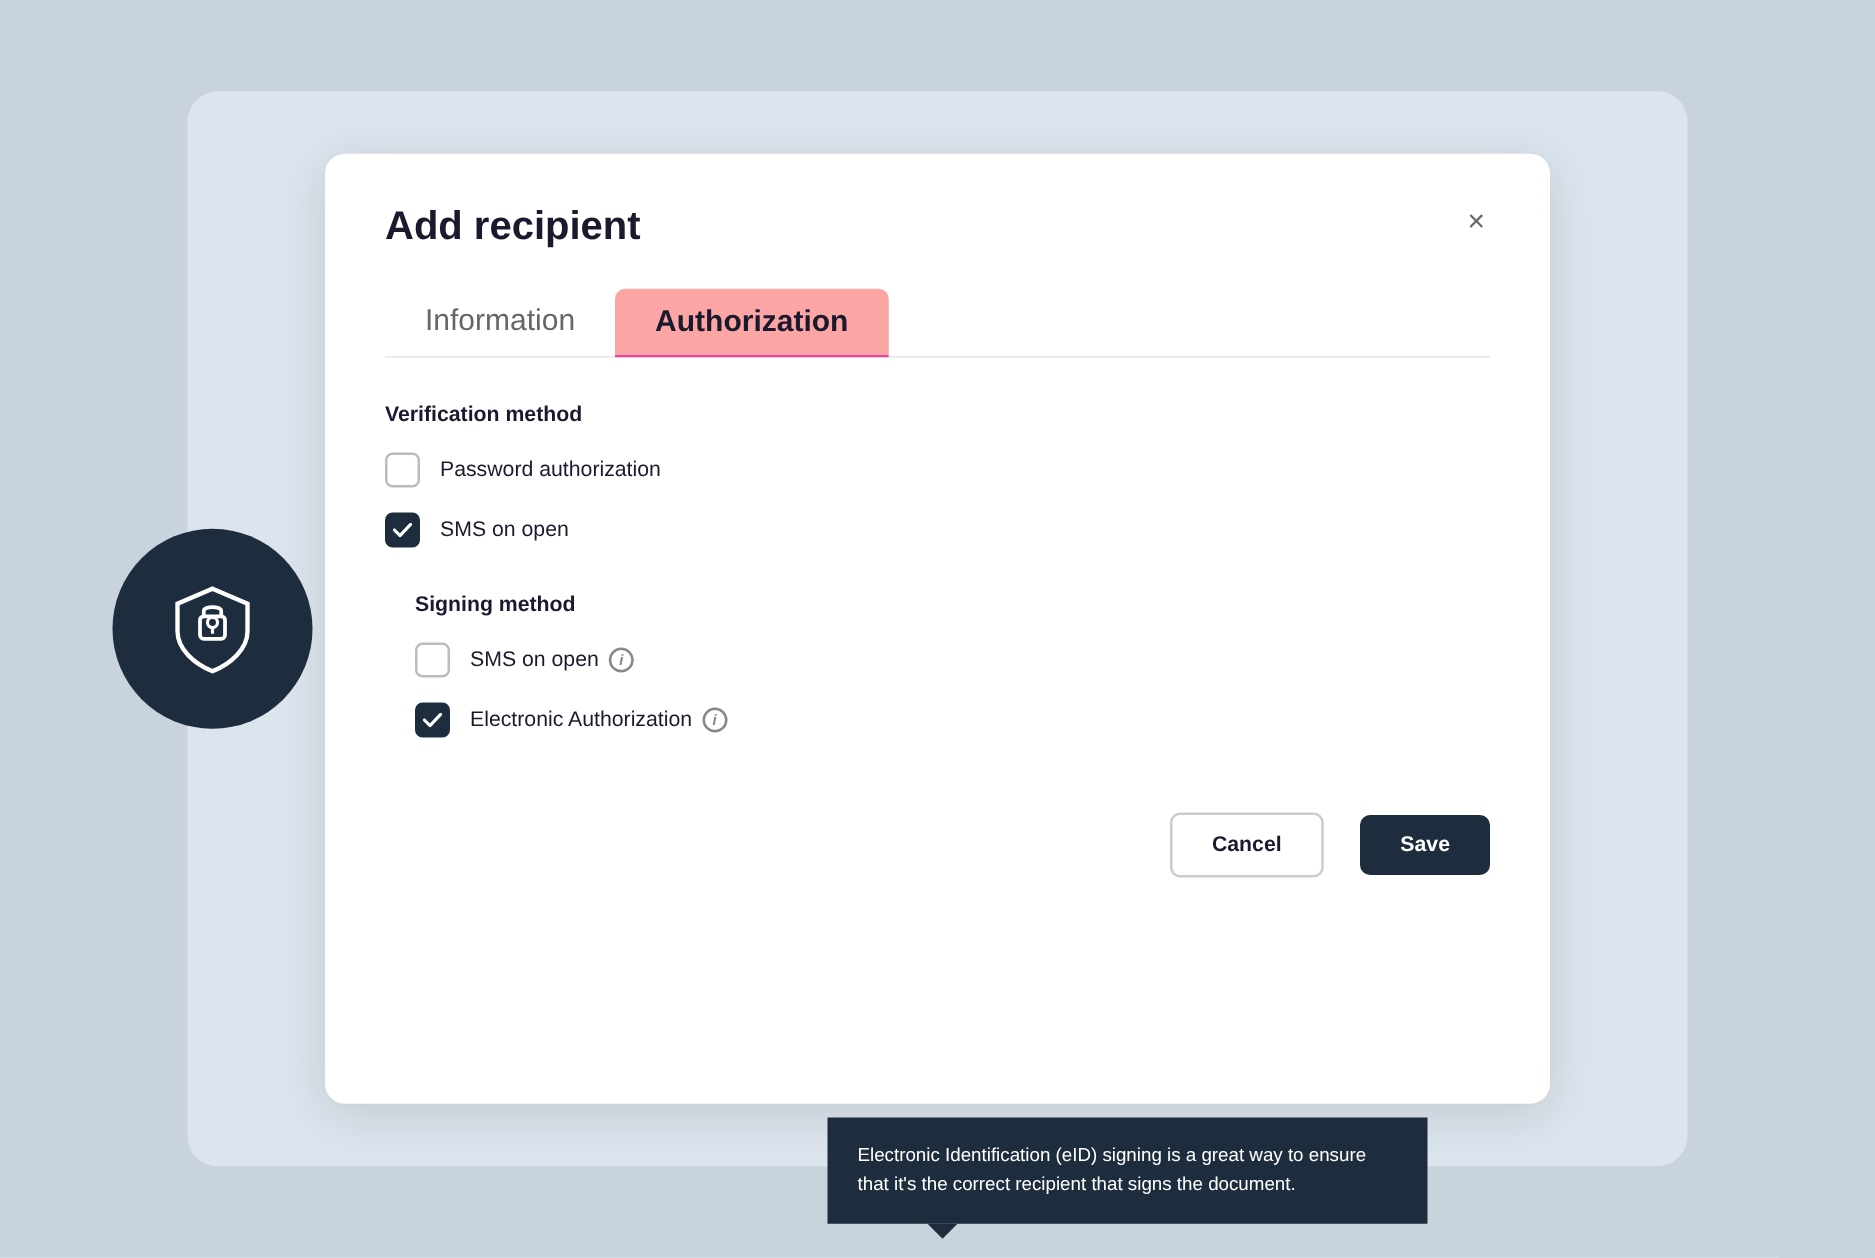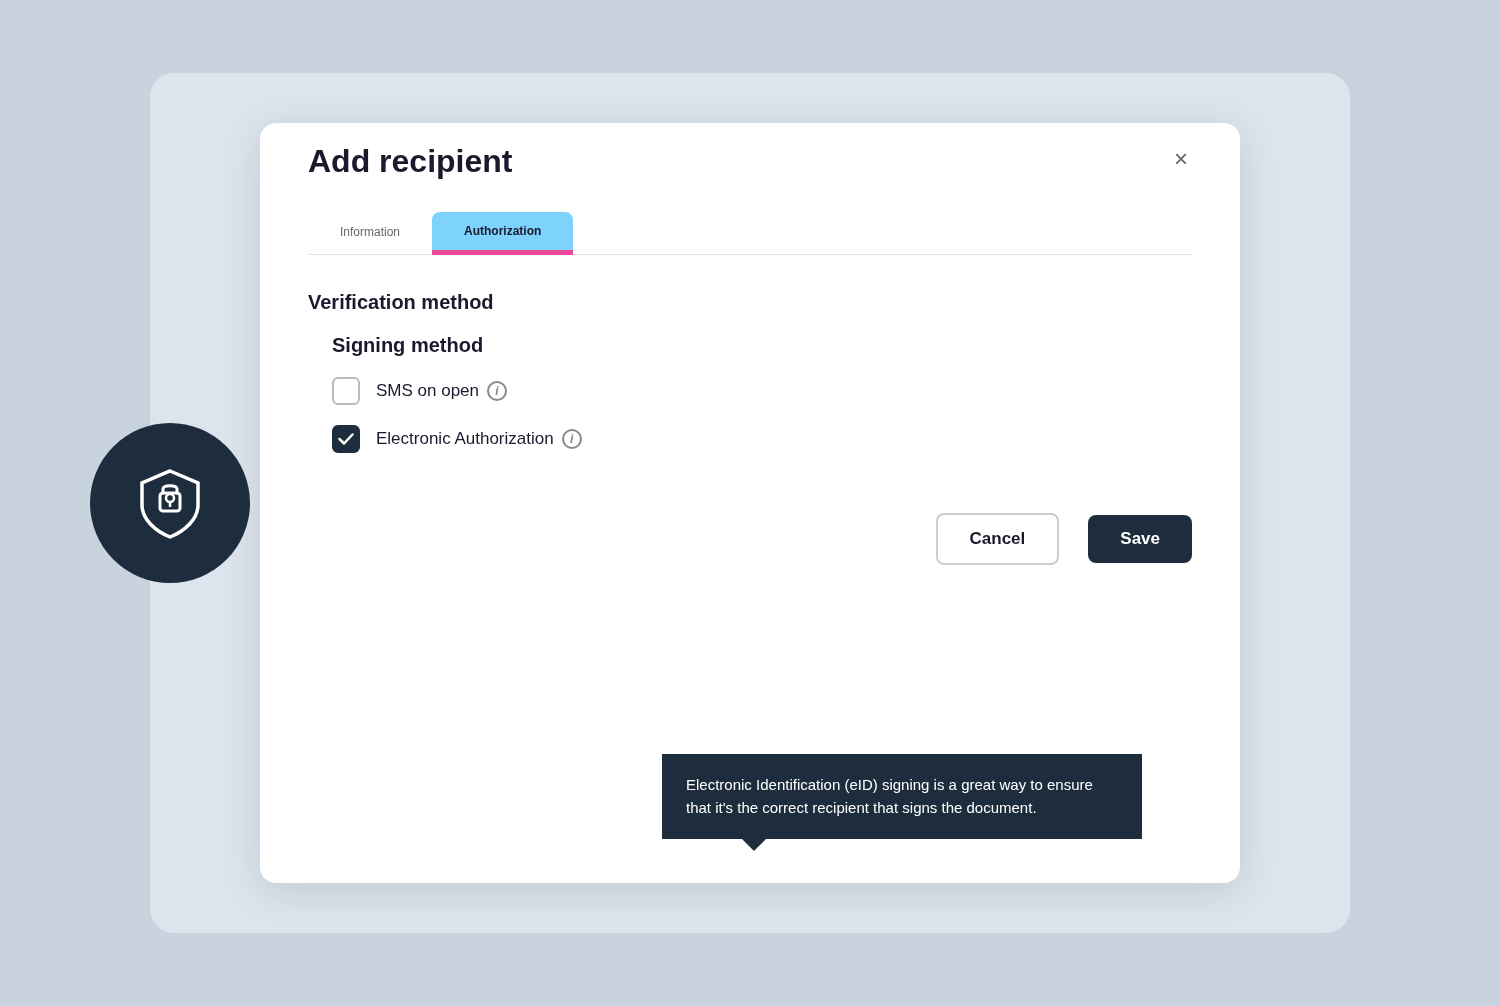--- a/index.html
+++ b/index.html
@@ -44,21 +44,21 @@
     .shield-circle svg {
       width: 80px;
       height: 80px;
     }
 
     .modal {
       background: #ffffff;
       border-radius: 16px;
       width: 980px;
       min-height: 760px;
-      padding: 20px 48px 40px 48px;
+      padding: 39px 48px 40px 48px;
       position: relative;
       box-shadow: 0 8px 40px rgba(0,0,0,0.12);
     }
 
     .modal-header {
       display: flex;
       align-items: flex-start;
       justify-content: space-between;
       margin-bottom: 32px;
     }
@@ -81,40 +81,40 @@
 
     .tabs {
       display: flex;
       gap: 0;
       margin-bottom: 36px;
       border-bottom: 1px solid #e0e0e0;
     }
 
     .tab {
       padding: 12px 32px;
-      font-size: 12px;
+      font-size: 24px;
       color: #666;
       cursor: pointer;
       background: none;
       border: none;
       border-bottom: 3px solid transparent;
       margin-bottom: -1px;
       border-radius: 8px 8px 0 0;
     }
 
     .tab.active {
-      background: #7dd3fc;
+      background: #fca5a5;
       color: #1a1a2e;
       font-weight: 600;
-      border-bottom: 5px solid #ec4899;
+      border-bottom: 2px solid #ec4899;
       border-radius: 8px 8px 0 0;
     }
 
     .section-title {
-      font-size: 20px;
+      font-size: 17px;
       font-weight: 700;
       color: #1a1a2e;
       margin-bottom: 20px;
     }
 
     .checkbox-group {
       display: flex;
       flex-direction: column;
       gap: 20px;
       margin-bottom: 36px;
@@ -250,20 +250,35 @@
       <button class="close-btn">×</button>
     </div>
 
     <div class="tabs">
       <button class="tab">Information</button>
       <button class="tab active">Authorization</button>
     </div>
 
     <div>
       <div class="section-title">Verification method</div>
+      <div class="checkbox-group">
+        <div class="checkbox-item">
+          <div class="checkbox-box">
+          </div>
+          <span class="checkbox-label">Password authorization</span>
+        </div>
+        <div class="checkbox-item">
+          <div class="checkbox-box checked">
+            <svg width="16" height="12" viewBox="0 0 16 12" fill="none">
+              <path d="M1.5 6L6 10.5L14.5 1.5" stroke="white" stroke-width="2.5" stroke-linecap="round" stroke-linejoin="round"></path>
+            </svg>
+          </div>
+          <span class="checkbox-label">SMS on open</span>
+        </div>
+      </div>
     </div>
 
     <div style="position:relative;margin-left:24px;">
       <div class="section-title">Signing method</div>
       <div class="checkbox-group">
         <div class="checkbox-item">
           <div class="checkbox-box">
           </div>
           <span class="checkbox-label">
             <span>SMS on open</span>

